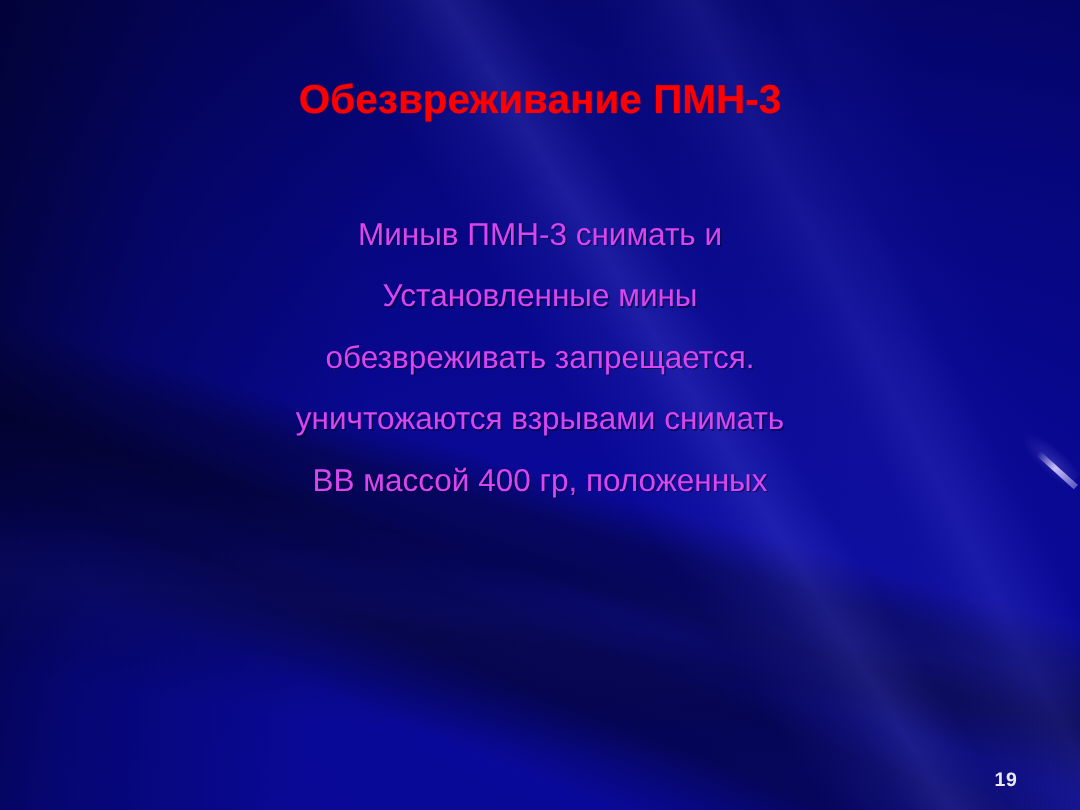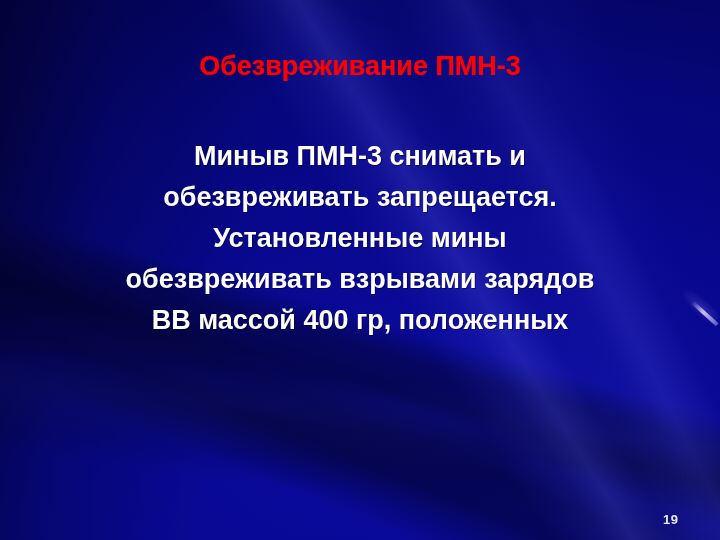--- a/index.html
+++ b/index.html
@@ -87,23 +87,23 @@
     text-shadow: 0 0 1px rgba(255,0,0,0.55);
   }
   .body-block {
     position: absolute;
     left: 28px;
     right: 28px;
     top: 136px;
     text-align: center;
   }
   .body-line {
-    font-size: 27px;
-    font-weight: bold;
-    color: #ffffff;
+    font-size: 21px;
+    font-weight: normal;
+    color: #d946ef;
     line-height: 41px;
     white-space: nowrap;
     text-shadow: 1px 1px 0 rgba(0,0,40,0.55);
   }
   .slide-number {
     position: absolute;
     left: 663px;
     top: 512px;
     font-size: 13px;
     font-weight: bold;
@@ -121,21 +121,21 @@
   <div class="bg-layer bg-dark-streaks"></div>
   <div class="bg-layer bg-light-streaks"></div>
   <div class="bg-layer bg-band"></div>
   <div class="bg-spark2"></div>
   <div class="bg-spark"></div>
 
   <div class="title">Обезвреживание ПМН-3</div>
 
   <div class="body-block">
     <div class="body-line">Миныв ПМН-3 снимать и</div>
+    <div class="body-line">Установленные мины</div>
     <div class="body-line">обезвреживать запрещается.</div>
-    <div class="body-line">Установленные мины</div>
-    <div class="body-line">обезвреживать взрывами зарядов</div>
+    <div class="body-line">уничтожаются взрывами снимать</div>
     <div class="body-line">ВВ массой 400 гр, положенных</div>
   </div>
 
   <div class="slide-number">19</div>
 
 </div>
 
 </body></html>

